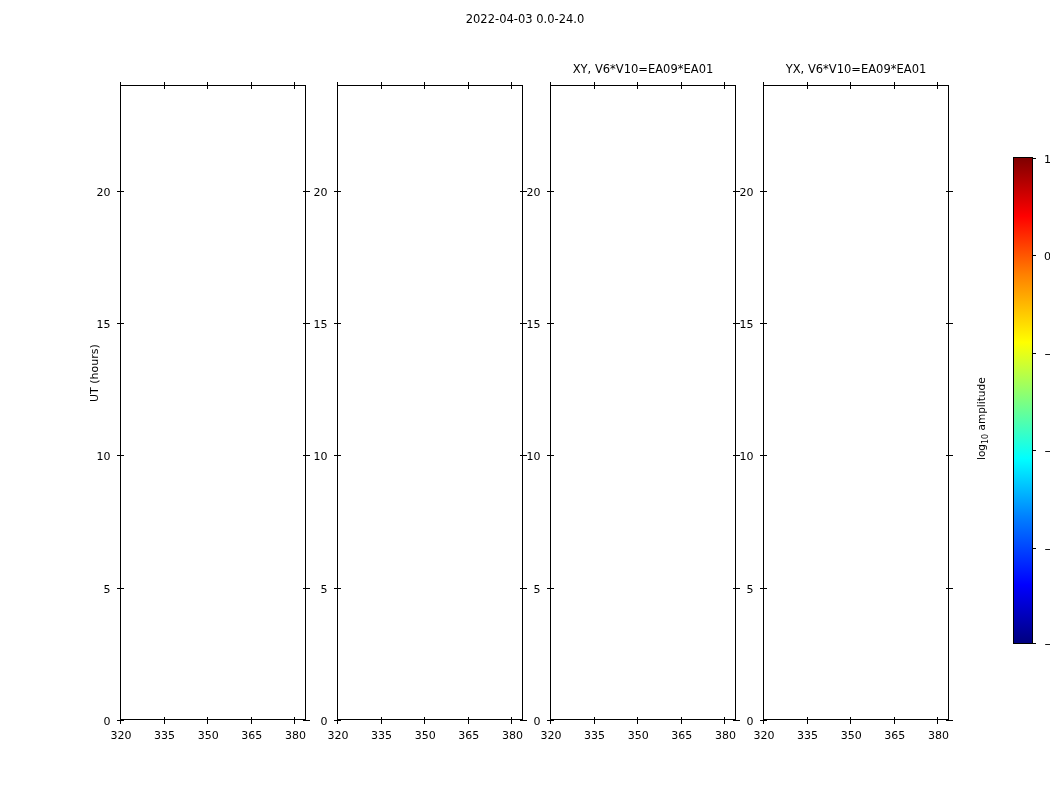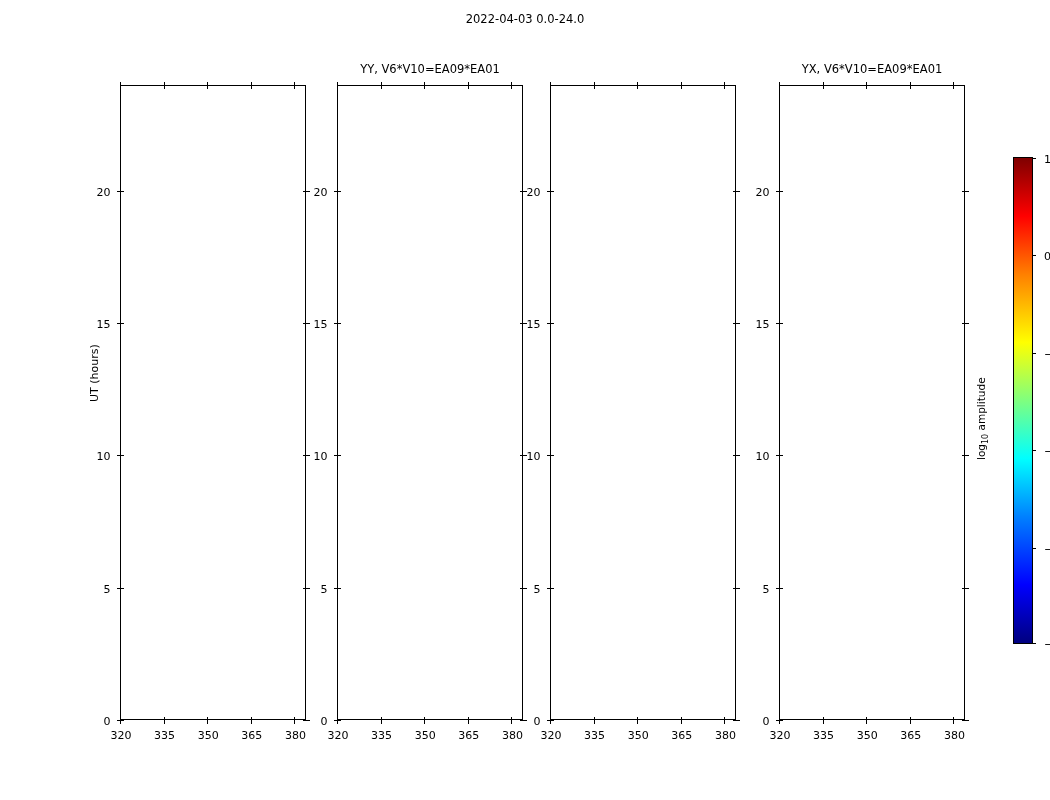--- a/index.html
+++ b/index.html
@@ -212,21 +212,20 @@
         <span class="xtick-label">365</span>
       </div>
     <div class="xtick-t" style="left:130.8px;"></div>
     <div class="xtick" style="left:174.4px;">
         <span class="xtick-label">380</span>
       </div>
     <div class="xtick-t" style="left:174.4px;"></div>
   </div>
 
   <div class="panel" id="panel-1" style="left:337px;">
-    <div class="title">YY, V6*V10=EA09*EA01</div>
     <div class="axes"></div>
     <div class="ytick" style="top:635px;">
         <span class="ytick-label">0</span>
       </div>
     <div class="ytick-r" style="top:635px;"></div>
     <div class="ytick" style="top:502.7px;">
         <span class="ytick-label">5</span>
       </div>
     <div class="ytick-r" style="top:502.7px;"></div>
     <div class="ytick" style="top:370.4px;">
@@ -257,20 +256,21 @@
         <span class="xtick-label">365</span>
       </div>
     <div class="xtick-t" style="left:130.8px;"></div>
     <div class="xtick" style="left:174.4px;">
         <span class="xtick-label">380</span>
       </div>
     <div class="xtick-t" style="left:174.4px;"></div>
   </div>
 
   <div class="panel" id="panel-2" style="left:550px;">
+    <div class="title">XY, V6*V10=EA09*EA01</div>
     <div class="axes"></div>
     <div class="ytick" style="top:635px;">
         <span class="ytick-label">0</span>
       </div>
     <div class="ytick-r" style="top:635px;"></div>
     <div class="ytick" style="top:502.7px;">
         <span class="ytick-label">5</span>
       </div>
     <div class="ytick-r" style="top:502.7px;"></div>
     <div class="ytick" style="top:370.4px;">
@@ -300,21 +300,21 @@
     <div class="xtick" style="left:130.8px;">
         <span class="xtick-label">365</span>
       </div>
     <div class="xtick-t" style="left:130.8px;"></div>
     <div class="xtick" style="left:174.4px;">
         <span class="xtick-label">380</span>
       </div>
     <div class="xtick-t" style="left:174.4px;"></div>
   </div>
 
-  <div class="panel" id="panel-3" style="left:763px;margin-left:16px;">
+  <div class="panel" id="panel-3" style="left:763px;">
     <div class="title">YX, V6*V10=EA09*EA01</div>
     <div class="axes"></div>
     <div class="ytick" style="top:635px;">
         <span class="ytick-label">0</span>
       </div>
     <div class="ytick-r" style="top:635px;"></div>
     <div class="ytick" style="top:502.7px;">
         <span class="ytick-label">5</span>
       </div>
     <div class="ytick-r" style="top:502.7px;"></div>

